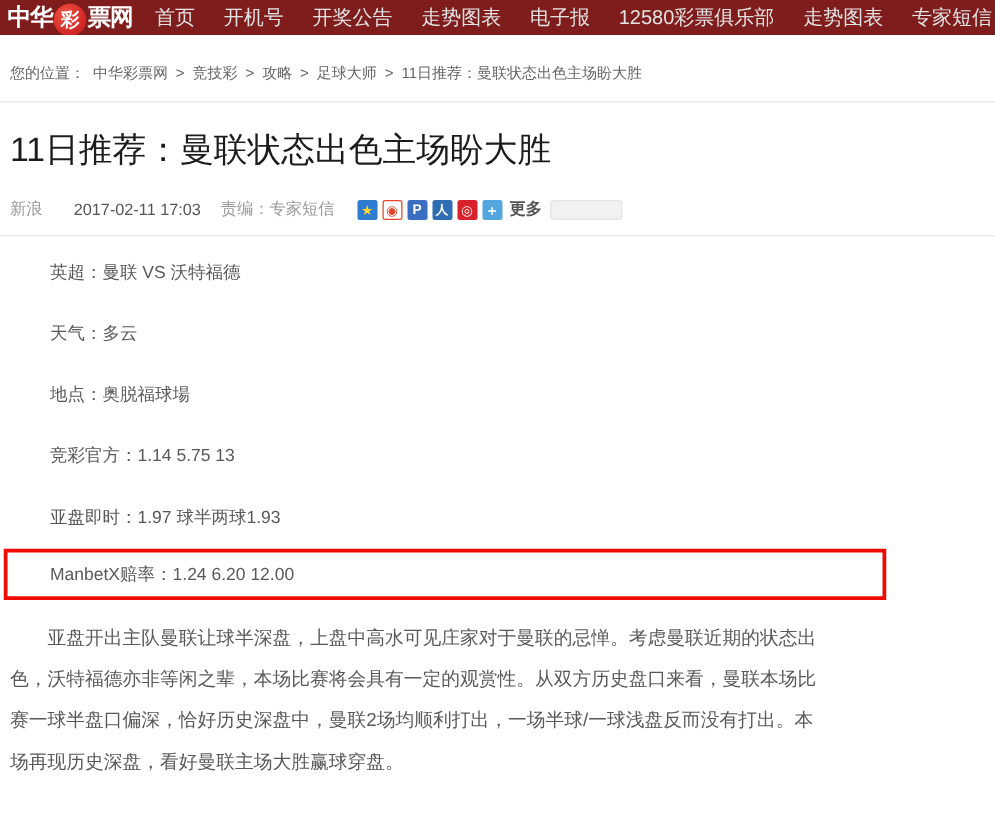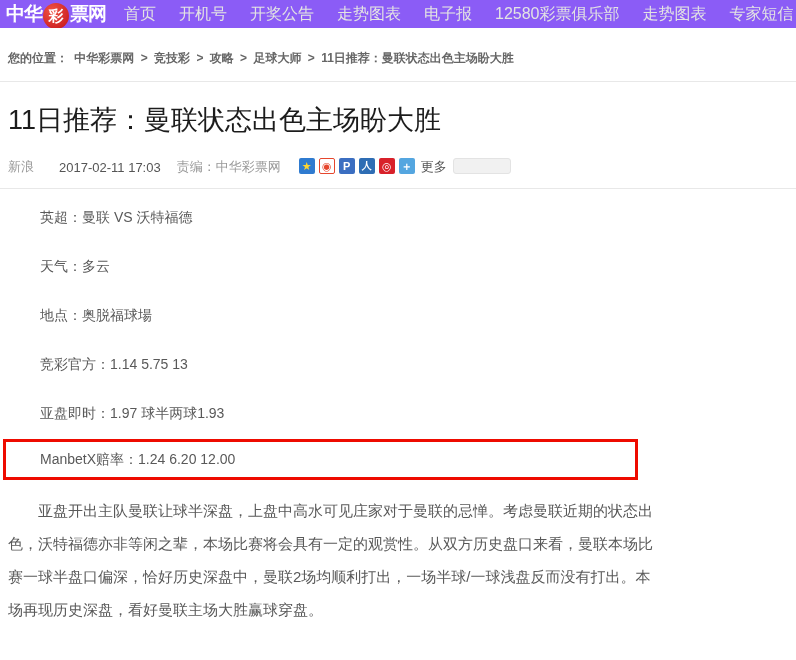--- a/index.html
+++ b/index.html
@@ -1,61 +1,61 @@
 <!DOCTYPE html>
 <html><head>
 <meta charset="utf-8">
 <style>
   * { margin:0; padding:0; box-sizing:border-box; }
   html,body { width:796px; height:660px; background:#fff; overflow:hidden;
     font-family:"Liberation Sans","DejaVu Sans",sans-serif; }
 
   
-  .topbar { height:28px; background:#8b5cf6; display:flex; align-items:center;
+  .topbar { height:28px; background:#7f1d1d; display:flex; align-items:center;
     white-space:nowrap; overflow:hidden; padding-left:6px; }
   .logo { display:flex; align-items:center; margin-right:18px; flex:0 0 auto; }
   .logo .ltxt { color:#fff; font-weight:bold; font-size:19px; letter-spacing:-1px; }
   .logo .lcircle { width:26px; height:26px; border-radius:50%;
     background:radial-gradient(circle at 35% 30%, #f05242, #c31218);
     color:#fff; font-weight:bold; font-size:15px; display:flex; align-items:center;
     justify-content:center; margin:0 1px; position:relative; top:2px; }
   .navitem { color:#e3e3e3; font-size:16px; margin-right:23px; cursor:pointer; flex:0 0 auto; }
 
   
   .crumb { margin:22px 0 0 8px; font-size:12px; color:#666; }
-  .crumb span { margin-right:3px;font-weight:bold; }
+  .crumb span { margin-right:3px; }
   .crumb .clink { cursor:pointer; }
   .divider { height:1px; background:#e8e8e8; width:100%; }
   .div1 { margin-top:14px; }
   .div2 { margin-top:12px; }
 
   
   .article { width:655px; margin-left:8px; }
   .title { font-size:27px; color:#1c1c1c; font-weight:500; margin-top:20px; line-height:36px; }
   .meta { display:flex; align-items:center; margin-top:20px; font-size:13px; color:#999; }
   .meta .src { margin-right:25px; cursor:pointer; }
   .meta .dt { color:#555; margin-right:16px; }
   .meta .ed { margin-right:18px; }
-  .share { display:flex; align-items:flex-start; }
+  .share { display:flex; align-items:flex-end;font-weight:bold; }
   .sicon { width:16px; height:16px; border-radius:2px; display:inline-flex; align-items:center;
     justify-content:center; margin-right:4px; color:#fff; font-weight:bold; cursor:pointer; }
   .i-qzone { background:#2f7bd0; } .i-qzone::before { content:"★"; color:#ffd530; font-size:11px; }
   .i-sina  { background:#fff; border:1px solid #e6462d; } .i-sina::before { content:"◉"; color:#e6462d; font-size:11px; }
   .i-peng  { background:#3b6ec1; } .i-peng::before { content:"P"; font-size:11px; }
   .i-renren{ background:#2e6db4; } .i-renren::before { content:"人"; font-size:10px; }
   .i-people{ background:#d8212a; } .i-people::before { content:"◎"; font-size:11px; }
   .i-more  { background:#54a6e0; } .i-more::before { content:"＋"; font-size:11px; }
   .morelbl { color:#555; font-size:13px; margin:0 6px 0 2px; cursor:pointer; }
   .counter { width:58px; height:16px; background:#f1f1f1; border:1px solid #e3e3e3; border-radius:3px; }
 
   
   .infoline { font-size:14px; color:#595959; padding-left:32px; line-height:20px;
     margin-top:29px; }
   .infoline:first-of-type { margin-top:18px; }
-  .hibox { margin-top:16px; margin-left:-5px; width:635px; height:41px;
+  .hibox { margin-top:16px; margin-left:-5px; width:706px; height:41px;
     border:3px solid #ee0b00; display:flex; align-items:center; }
   .hibox .hitext { font-size:14px; color:#595959; padding-left:34px; }
   .para { margin-top:14px; font-size:15px; color:#595959; line-height:33px;
     text-indent:2em; width:650px; }
 </style>
 </head>
 <body>
 
 <div class="topbar">
   <div class="logo">
@@ -89,21 +89,21 @@
 </div>
 <div class="divider div1"></div>
 
 <div class="article">
 
   <h1 class="title">11日推荐：曼联状态出色主场盼大胜</h1>
 
   <div class="meta">
     <span class="src">新浪</span>
     <span class="dt">2017-02-11 17:03</span>
-    <span class="ed">责编：中华彩票网</span>
+    <span class="ed">责编：专家短信</span>
     <span class="share">
       <span class="sicon i-qzone"></span>
       <span class="sicon i-sina"></span>
       <span class="sicon i-peng"></span>
       <span class="sicon i-renren"></span>
       <span class="sicon i-people"></span>
       <span class="sicon i-more"></span>
       <span class="morelbl">更多</span>
       <span class="counter"></span>
     </span>

